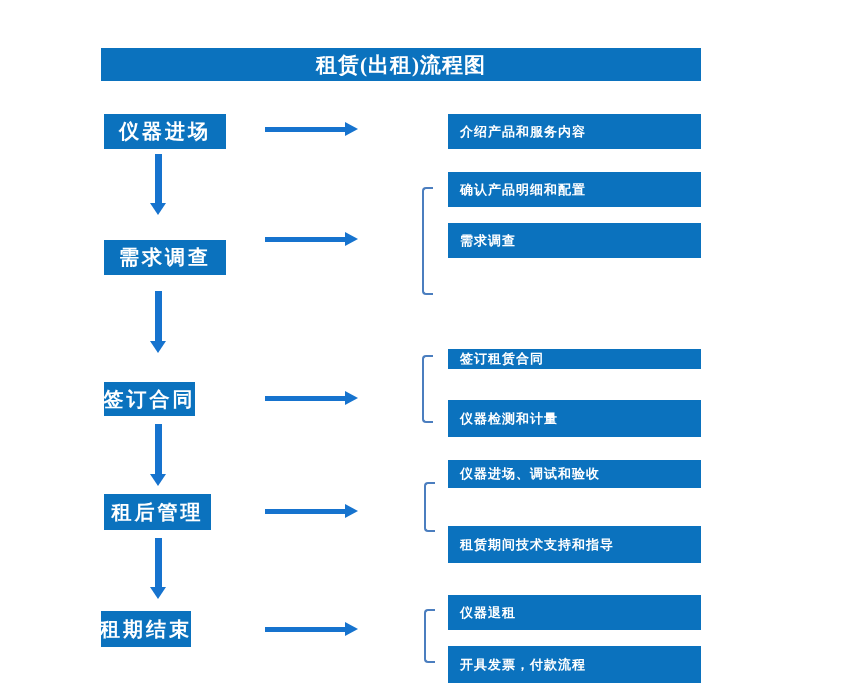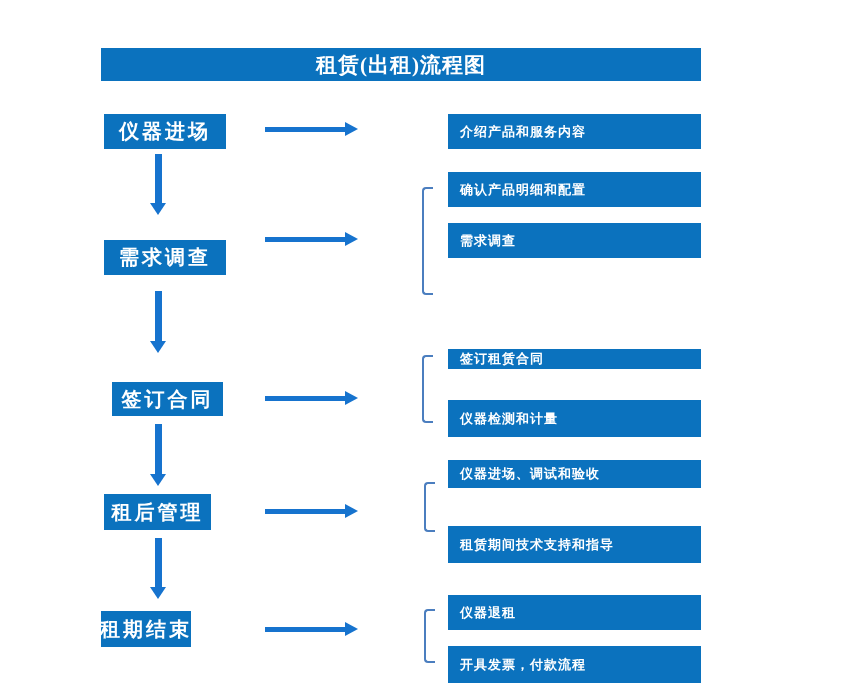--- a/index.html
+++ b/index.html
@@ -51,21 +51,21 @@
 </style>
 </head>
 <body>
 
 <div class="canvas">
 
   <div class="titlebar">租赁(出租)流程图</div>
 
   <div class="lbox" style="left:104px;top:78px;width:122px;height:35px">仪器进场</div>
   <div class="lbox" style="left:104px;top:204px;width:122px;height:35px">需求调查</div>
-  <div class="lbox" style="left:112px;top:346px;width:111px;height:34px">签订合同</div>
+  <div class="lbox" style="left:104px;top:346px;width:91px;height:34px">签订合同</div>
   <div class="lbox" style="left:104px;top:458px;width:107px;height:36px">租后管理</div>
   <div class="lbox" style="left:101px;top:575px;width:90px;height:36px">租期结束</div>
 
   <div class="rbox" style="top:78px;height:35px">介绍产品和服务内容</div>
   <div class="rbox" style="top:136px;height:35px">确认产品明细和配置</div>
   <div class="rbox" style="top:187px;height:35px">需求调查</div>
   <div class="rbox" style="top:313px;height:20px">签订租赁合同</div>
   <div class="rbox" style="top:364px;height:37px">仪器检测和计量</div>
   <div class="rbox" style="top:424px;height:28px">仪器进场、调试和验收</div>
   <div class="rbox" style="top:490px;height:37px">租赁期间技术支持和指导</div>

